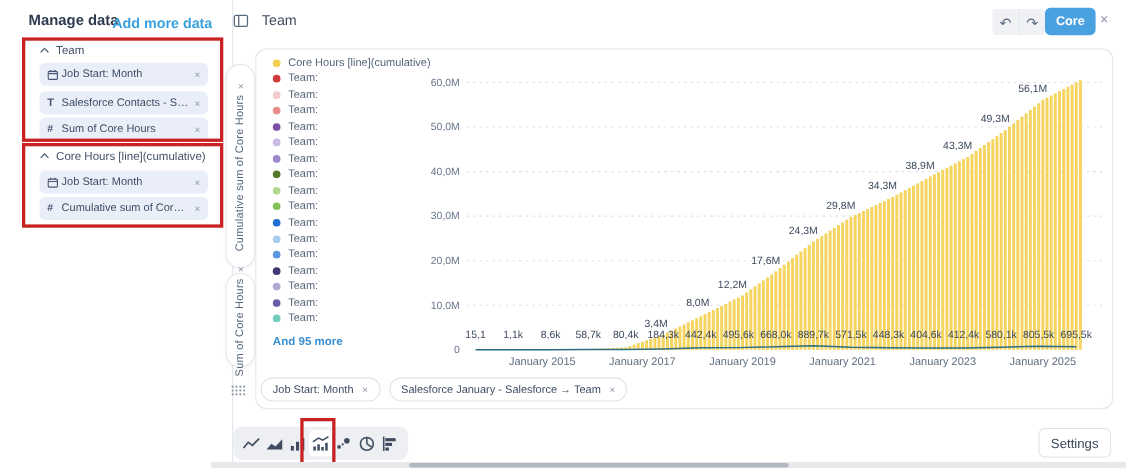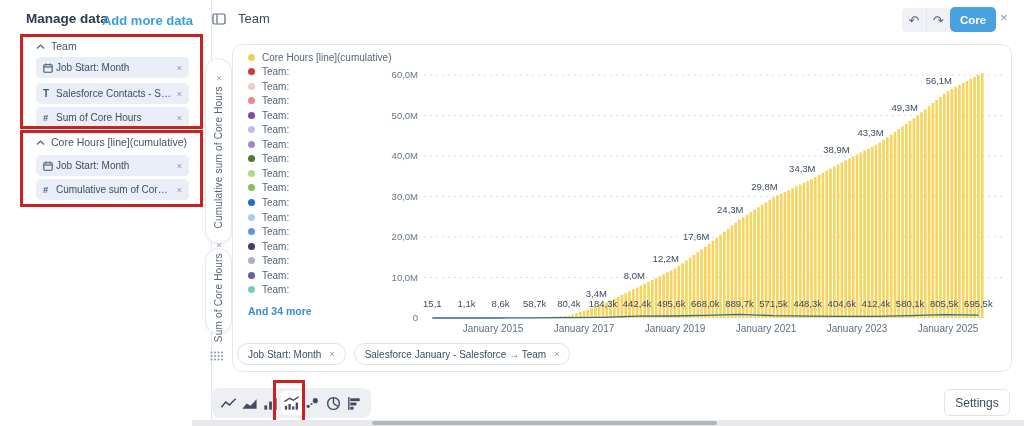--- a/index.html
+++ b/index.html
@@ -217,21 +217,21 @@
         <span class="lg-lbl">Team:</span>
       </div>
       <div class="lg-row">
         <span class="lg-dot" style="background:#6b5ca8"></span>
         <span class="lg-lbl">Team:</span>
       </div>
       <div class="lg-row">
         <span class="lg-dot" style="background:#72cbbd"></span>
         <span class="lg-lbl">Team:</span>
       </div>
-      <div id="legend-more">And 34 more</div>
+      <div id="legend-more">And 95 more</div>
     </div>
   <svg id="chart-svg" width="620" height="296" viewBox="0 0 620 296">
       <g>
         <line x1="36" y1="229.5" x2="614" y2="229.5" stroke="#d9dde4" stroke-width="1" stroke-dasharray="2 4"></line>
         <line x1="36" y1="189" x2="614" y2="189" stroke="#d9dde4" stroke-width="1" stroke-dasharray="2 4"></line>
         <line x1="36" y1="148.5" x2="614" y2="148.5" stroke="#d9dde4" stroke-width="1" stroke-dasharray="2 4"></line>
         <line x1="36" y1="108" x2="614" y2="108" stroke="#d9dde4" stroke-width="1" stroke-dasharray="2 4"></line>
         <line x1="36" y1="67.5" x2="614" y2="67.5" stroke="#d9dde4" stroke-width="1" stroke-dasharray="2 4"></line>
         <line x1="36" y1="27" x2="614" y2="27" stroke="#d9dde4" stroke-width="1" stroke-dasharray="2 4"></line>
       </g>

